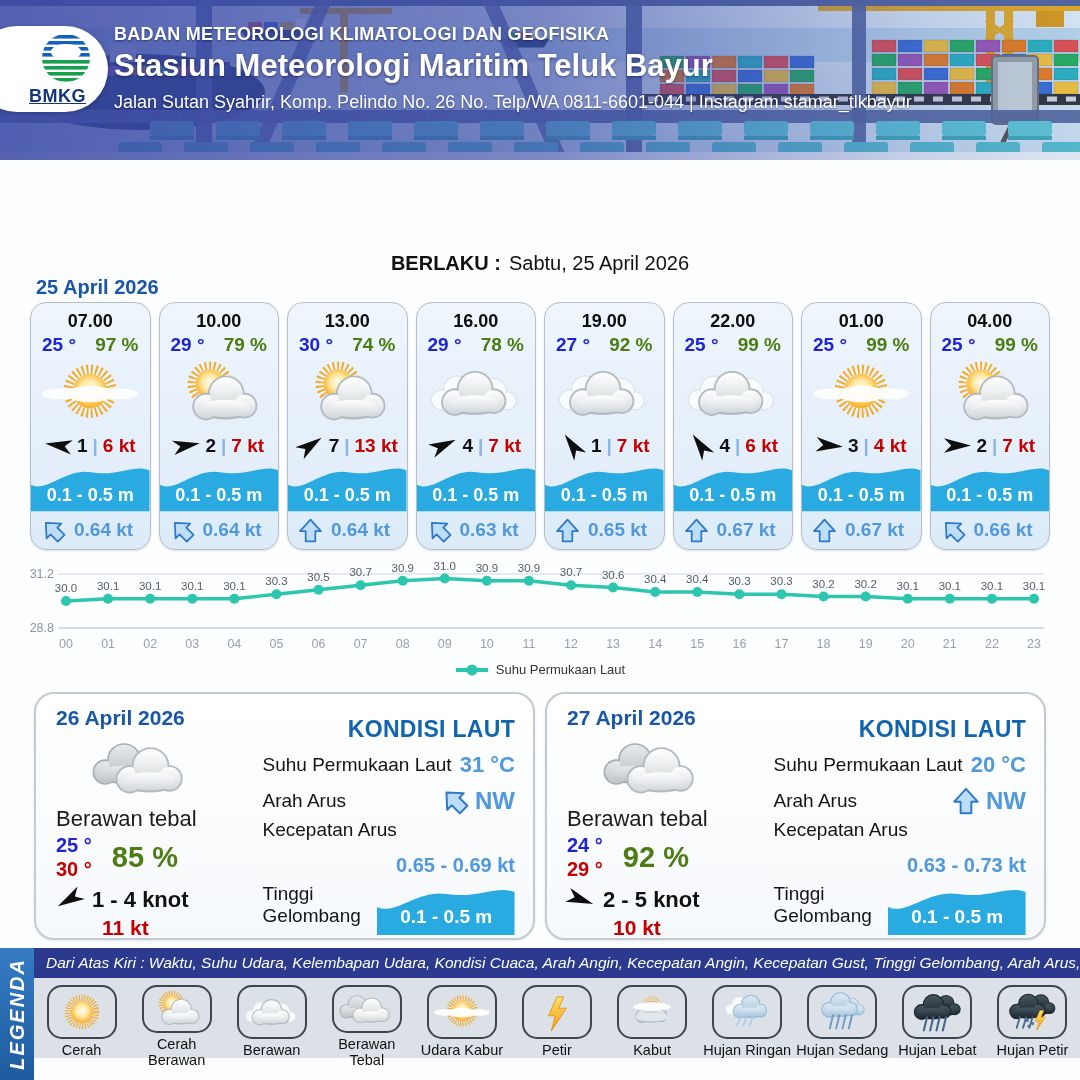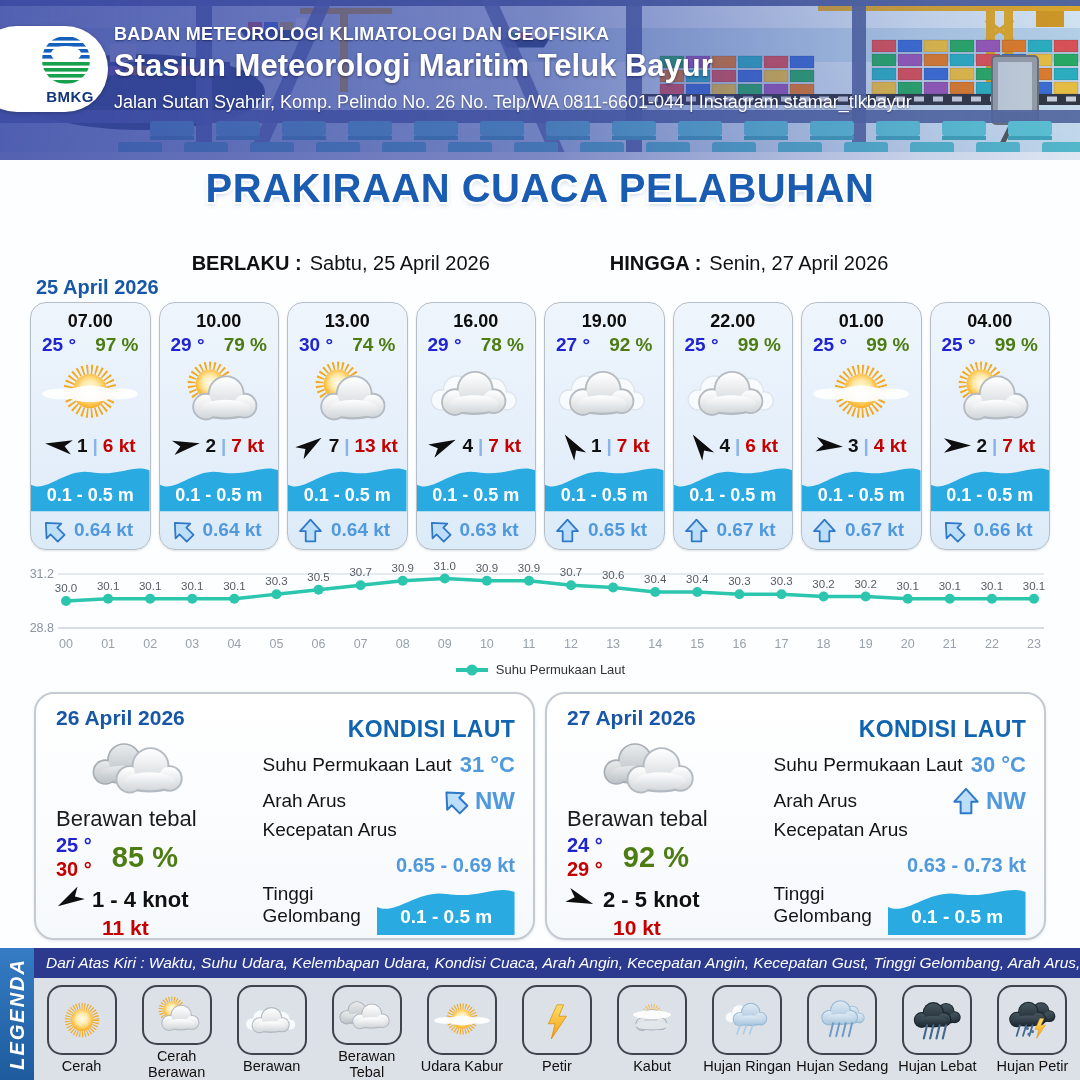--- a/index.html
+++ b/index.html
@@ -5,21 +5,21 @@
   html,body{margin:0;padding:0;width:1080px;height:1080px;}
   body{font-family:"Liberation Sans",sans-serif;background:#ffffff;position:relative;overflow:hidden;}
   .page{position:absolute;inset:0;width:1080px;height:1080px;background:#fdfeff;}
 
   
   .header{position:absolute;top:0;left:0;width:1080px;height:160px;overflow:hidden;}
   .header svg.illu{position:absolute;inset:0;}
   .logo-plate{position:absolute;left:-26px;top:26px;width:134px;height:86px;background:#fff;border-radius:46px;
     display:flex;flex-direction:column;align-items:flex-end;justify-content:center;padding-right:14px;box-sizing:border-box;
     box-shadow:0 1px 4px rgba(0,0,0,.25);}
-  .logo-plate .bmkg-text{font-size:15px;font-weight:bold;color:#13357b;letter-spacing:.5px;margin-top:-2px;}
+  .logo-plate .bmkg-text{font-size:18px;font-weight:bold;color:#13357b;letter-spacing:.5px;margin-top:-2px;margin-right:8px;text-decoration:underline;}
   .header-text{position:absolute;left:114px;top:24px;color:#fff;}
   .h-agency{font-size:18px;font-weight:bold;letter-spacing:.3px;text-shadow:0 1px 2px rgba(0,0,40,.45);}
   .h-station{font-size:31px;font-weight:bold;margin-top:3px;text-shadow:0 1px 3px rgba(0,0,40,.5);}
   .h-address{font-size:18px;margin-top:8px;text-shadow:0 1px 2px rgba(0,0,40,.45);}
 
   
   .main-title{position:absolute;top:166px;left:0;width:100%;text-align:center;font-size:40px;font-weight:bold;color:#1b5cb3;
     letter-spacing:.5px;text-shadow:2px 2px 0 #fff,-2px 2px 0 #fff,2px -2px 0 #fff,-2px -2px 0 #fff,0 3px 5px rgba(30,80,160,.25);}
   .sub-title{position:absolute;top:212px;left:0;width:100%;text-align:center;font-size:30px;font-weight:bold;color:#4b98e2;}
   .validity{position:absolute;top:252px;left:0;width:100%;display:flex;justify-content:center;gap:120px;font-size:20px;color:#111;}
@@ -76,21 +76,21 @@
   .wave-badge{position:relative;width:185px;height:54px;margin-top:-2px;}
   .wave-badge svg{position:absolute;inset:0;width:100%;height:100%;}
   .wave-badge .wavetext{position:absolute;left:0;right:0;bottom:7px;text-align:center;color:#fff;font-size:19px;font-weight:bold;}
 
   
   .legend-band{position:absolute;left:0;top:948px;width:34px;height:132px;background:linear-gradient(180deg,#357cc4,#1e5b9e);
     display:flex;align-items:center;justify-content:center;}
   .legend-band span{writing-mode:vertical-rl;transform:rotate(180deg);color:#fff;font-size:20px;font-weight:bold;font-style:italic;letter-spacing:2px;}
   .legend-caption{position:absolute;left:34px;top:948px;width:1046px;height:30px;background:#2b3a8e;color:#fff;
     font-size:15.5px;font-style:italic;line-height:30px;padding-left:12px;box-sizing:border-box;white-space:nowrap;overflow:hidden;}
-  .legend-items{position:absolute;left:34px;top:978px;width:1046px;height:102px;background:#dce1e8;display:flex;}
+  .legend-items{position:absolute;left:34px;top:978px;width:1046px;height:80px;background:#dce1e8;display:flex;}
   .legend-cell{flex:1;display:flex;flex-direction:column;align-items:center;justify-content:flex-start;padding-top:7px;}
   .legend-box{width:66px;height:66px;border:2px solid #3f454c;border-radius:15px;display:flex;align-items:center;justify-content:center;}
   .legend-label{font-size:14.5px;color:#111;margin-top:3px;text-align:center;}
 </style>
 </head>
 <body>
 
 <svg width="0" height="0" style="position:absolute" aria-hidden="true">
   <defs>
     <radialGradient id="gsun" cx="50%" cy="45%" r="60%">
@@ -305,24 +305,22 @@
         </svg>
       <div class="bmkg-text">BMKG</div>
     </div>
     <div class="header-text">
       <div class="h-agency">BADAN METEOROLOGI KLIMATOLOGI DAN GEOFISIKA</div>
       <div class="h-station">Stasiun Meteorologi Maritim Teluk Bayur</div>
       <div class="h-address">Jalan Sutan Syahrir, Komp. Pelindo No. 26 No. Telp/WA 0811-6601-044 | Instagram stamar_tlkbayur</div>
     </div>
   </div>
 
-  <div class="main-title">PRAKIRAAN CUACA PELABUHAN</div>
   <div class="validity">
     <div><b>BERLAKU :</b><span class="v">Sabtu, 25 April 2026</span></div>
-    <div><b>HINGGA :</b><span class="v">Senin, 27 April 2026</span></div>
   </div>
   <div class="forecast-date">25 April 2026</div>
 
   <div class="cards-row">
   <div class="fcard">
     <div class="fc-time">07.00</div>
     <div class="fc-th">
       <span class="fc-temp">25 °</span>
       <span class="fc-hum">97 %</span>
     </div>
@@ -962,21 +960,21 @@
               </svg>
             </span>
             <span>2  - 5 knot</span>
           </div>
       <div class="dc-gust">10 kt</div>
     </div>
     <div class="dc-right">
       <div class="sea-title">KONDISI LAUT</div>
       <div class="sea-row">
             <span>Suhu Permukaan Laut</span>
-            <span class="sea-val">30 °C</span>
+            <span class="sea-val">20 °C</span>
           </div>
       <div class="sea-row">
             <span>Arah Arus</span>
             <span class="sea-dirwrap">
               <span class="barrow" style="transform:rotate(0deg)">
                 <svg width="28" height="28" viewBox="0 0 24 24">
                   <path d="M12 1.6 L22 12.6 H16.6 V22.4 H7.4 V12.6 H2 Z" fill="#bcdef9" stroke="#2f78c8" stroke-width="1.7" stroke-linejoin="round"></path>
                 </svg>
               </span>
               <span>NW</span>

